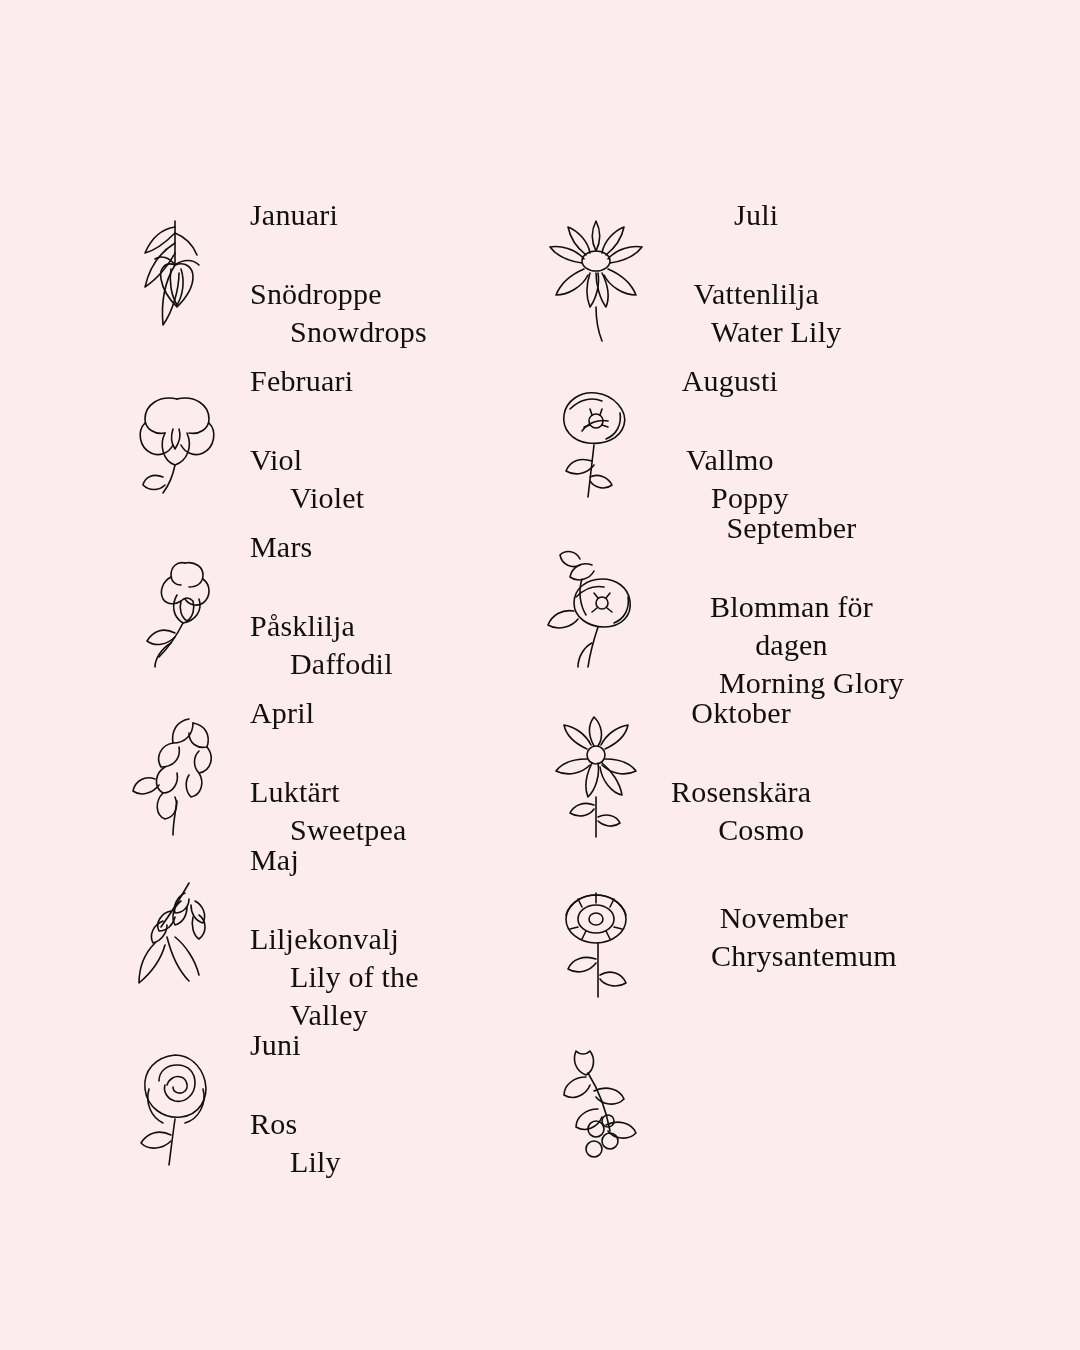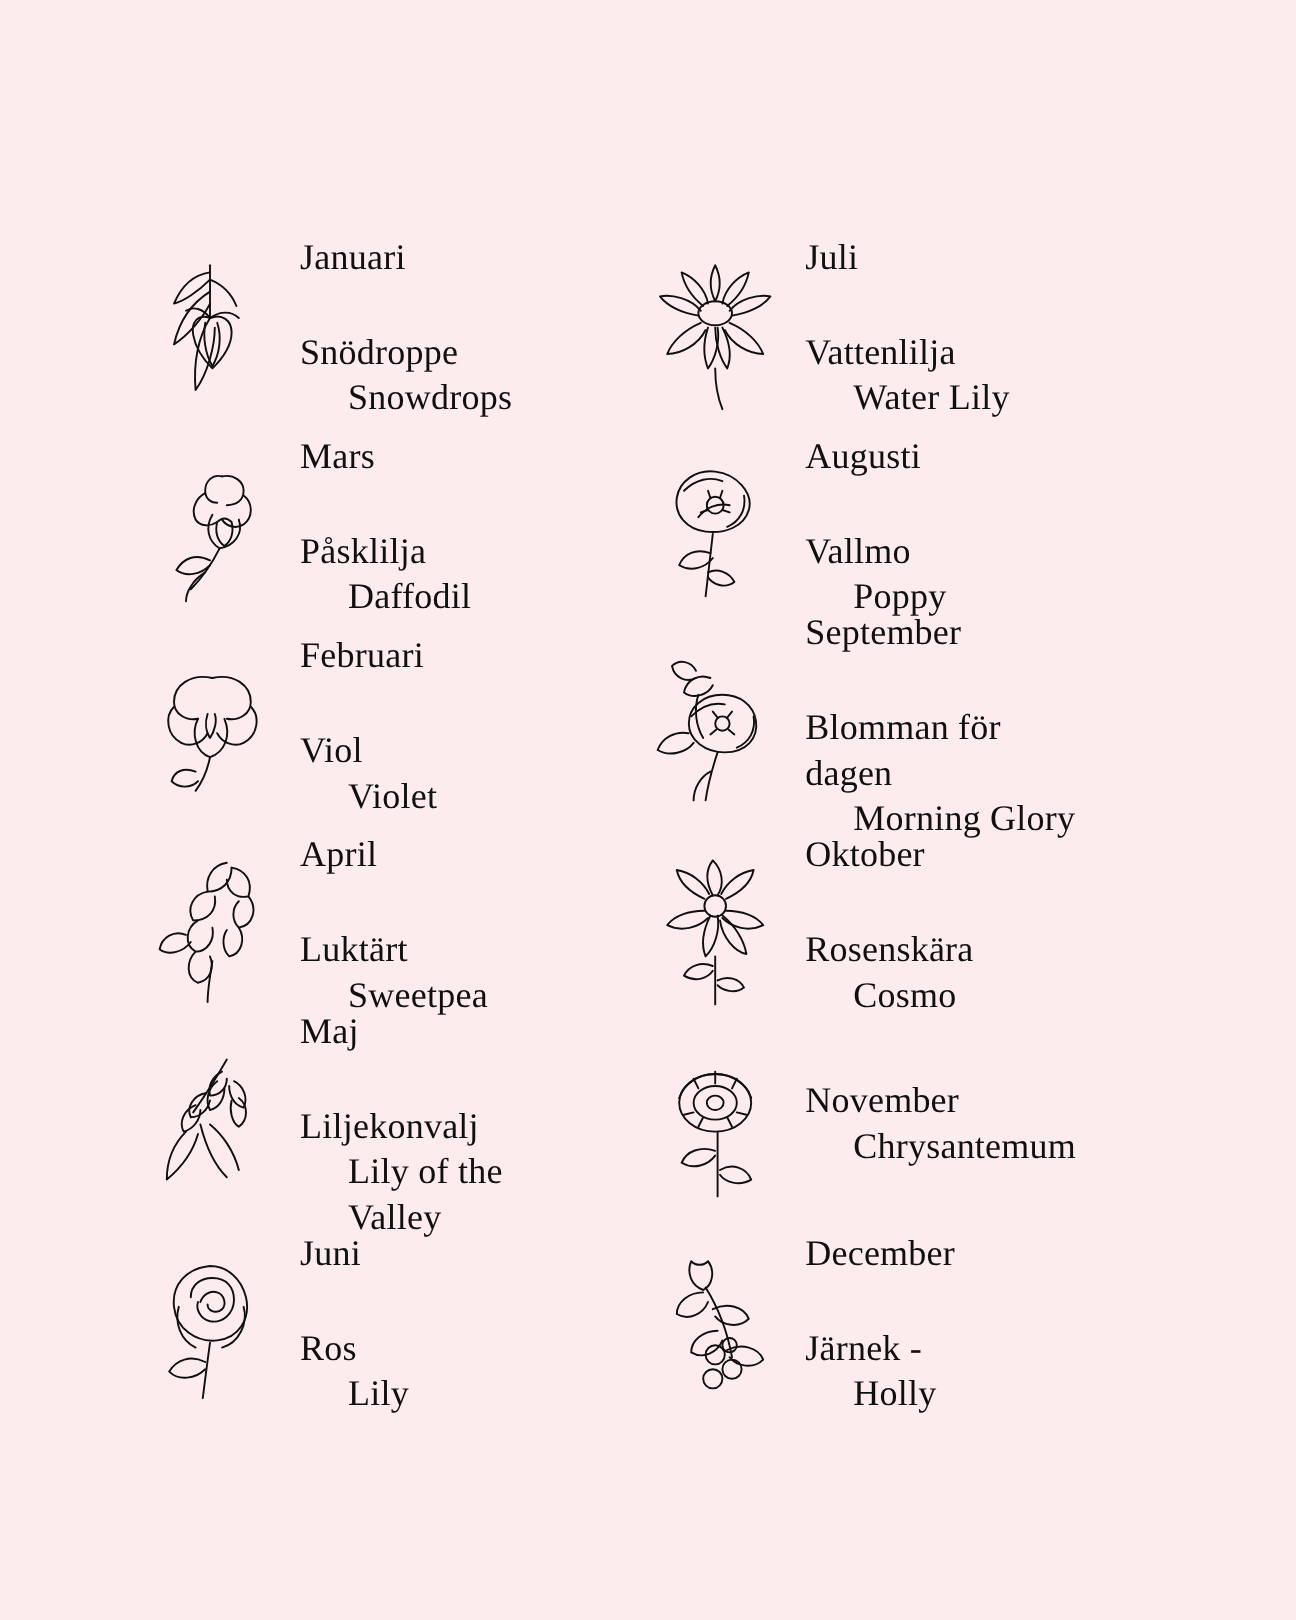--- a/index.html
+++ b/index.html
@@ -26,21 +26,21 @@
     justify-content: flex-start;
     align-items: flex-start;
     gap: 0px;
   }
   .col {
     width: 500px;
     display: flex;
     flex-direction: column;
   }
   .col-left { margin-left: 50px; }
-  .col-right { margin-left: 40px; }
+  .col-right { margin-left: 40px; text-align: center; }
 
   .entry {
     display: flex;
     flex-direction: row;
     align-items: center;
     height: 166px;
   }
   .icon-wrap {
     width: 130px;
     min-width: 130px;
@@ -108,55 +108,55 @@
         <div class="labels">
           <div class="month">Januari</div>
           <div class="sv">Snödroppe</div>
           <div class="en">Snowdrops</div>
         </div>
       </div>
 
       <div class="entry">
         <div class="icon-wrap">
           <svg width="120" height="140" viewBox="0 0 120 140" fill="none" stroke="#10100f" stroke-width="1.6" stroke-linecap="round" stroke-linejoin="round">
+            <path d="M62 30 C44 26 30 36 30 50 C30 60 40 66 50 64"></path>
+            <path d="M62 30 C80 26 94 36 94 50 C94 60 84 66 74 64"></path>
+            <path d="M30 54 C22 62 24 78 36 84 C44 88 54 84 58 76"></path>
+            <path d="M94 54 C102 62 100 78 88 84 C80 88 70 84 66 76"></path>
+            <path d="M50 64 C44 76 48 92 60 96 C72 92 78 78 72 64"></path>
+            <path d="M58 60 C56 66 56 74 60 80 C64 74 66 66 64 60"></path>
+            <path d="M60 96 C58 106 54 116 48 124"></path>
+            <path d="M48 108 C38 104 30 108 28 116 C34 122 44 122 50 116"></path>
+          </svg>
+        </div>
+        <div class="labels">
+          <div class="month">Februari</div>
+          <div class="sv">Viol</div>
+          <div class="en">Violet</div>
+        </div>
+      </div>
+
+      <div class="entry">
+        <div class="icon-wrap">
+          <svg width="120" height="140" viewBox="0 0 120 140" fill="none" stroke="#10100f" stroke-width="1.6" stroke-linecap="round" stroke-linejoin="round">
             <path d="M70 28 C62 26 56 32 56 40 C56 46 60 50 66 50"></path>
             <path d="M70 28 C80 26 88 32 88 40 C88 48 82 52 74 52"></path>
             <path d="M56 42 C48 46 44 56 48 64 C52 70 60 70 66 66"></path>
             <path d="M88 44 C96 50 96 62 88 68 C82 72 74 70 70 64"></path>
             <path d="M62 60 C56 70 58 82 68 88 C80 86 88 76 84 64"></path>
             <path d="M66 66 C64 74 66 82 72 86 C78 82 80 74 78 66 C74 62 70 62 66 66 Z"></path>
             <path d="M68 88 C62 100 54 112 44 122"></path>
             <path d="M60 98 C48 92 38 96 32 106 C40 112 52 110 60 102"></path>
             <path d="M56 108 C46 114 40 124 40 132"></path>
           </svg>
         </div>
         <div class="labels">
           <div class="month">Mars</div>
           <div class="sv">Påsklilja</div>
           <div class="en">Daffodil</div>
-        </div>
-      </div>
-
-      <div class="entry">
-        <div class="icon-wrap">
-          <svg width="120" height="140" viewBox="0 0 120 140" fill="none" stroke="#10100f" stroke-width="1.6" stroke-linecap="round" stroke-linejoin="round">
-            <path d="M62 30 C44 26 30 36 30 50 C30 60 40 66 50 64"></path>
-            <path d="M62 30 C80 26 94 36 94 50 C94 60 84 66 74 64"></path>
-            <path d="M30 54 C22 62 24 78 36 84 C44 88 54 84 58 76"></path>
-            <path d="M94 54 C102 62 100 78 88 84 C80 88 70 84 66 76"></path>
-            <path d="M50 64 C44 76 48 92 60 96 C72 92 78 78 72 64"></path>
-            <path d="M58 60 C56 66 56 74 60 80 C64 74 66 66 64 60"></path>
-            <path d="M60 96 C58 106 54 116 48 124"></path>
-            <path d="M48 108 C38 104 30 108 28 116 C34 122 44 122 50 116"></path>
-          </svg>
-        </div>
-        <div class="labels">
-          <div class="month">Februari</div>
-          <div class="sv">Viol</div>
-          <div class="en">Violet</div>
         </div>
       </div>
 
       <div class="entry">
         <div class="icon-wrap">
           <svg width="120" height="140" viewBox="0 0 120 140" fill="none" stroke="#10100f" stroke-width="1.6" stroke-linecap="round" stroke-linejoin="round">
             <path d="M74 18 C62 20 56 30 58 42 C70 42 78 34 78 22"></path>
             <path d="M78 22 C90 24 96 34 92 46 C82 48 74 42 74 32"></path>
             <path d="M58 42 C46 44 40 56 46 66 C58 66 66 58 64 46"></path>
             <path d="M92 46 C100 56 96 70 84 72 C78 66 78 56 84 50"></path>
@@ -336,22 +336,17 @@
             <path d="M50 44 C38 44 28 52 28 62 C38 68 50 62 54 52"></path>
             <path d="M58 58 C70 52 84 56 88 66 C80 74 66 72 60 64"></path>
             <path d="M62 76 C50 76 40 84 40 94 C50 100 62 94 66 84"></path>
             <path d="M70 92 C82 86 96 90 100 100 C92 108 78 106 72 98"></path>
             <circle cx="60" cy="96" r="8"></circle>
             <circle cx="74" cy="108" r="8"></circle>
             <circle cx="58" cy="116" r="8"></circle>
             <circle cx="72" cy="88" r="6"></circle>
           </svg>
         </div>
-        <div class="labels">
-          <div class="month">December</div>
-          <div class="sv">Järnek -</div>
-          <div class="en">Holly</div>
-        </div>
       </div>
 
     </div>
   </div>
 </div>
 
 </body></html>

